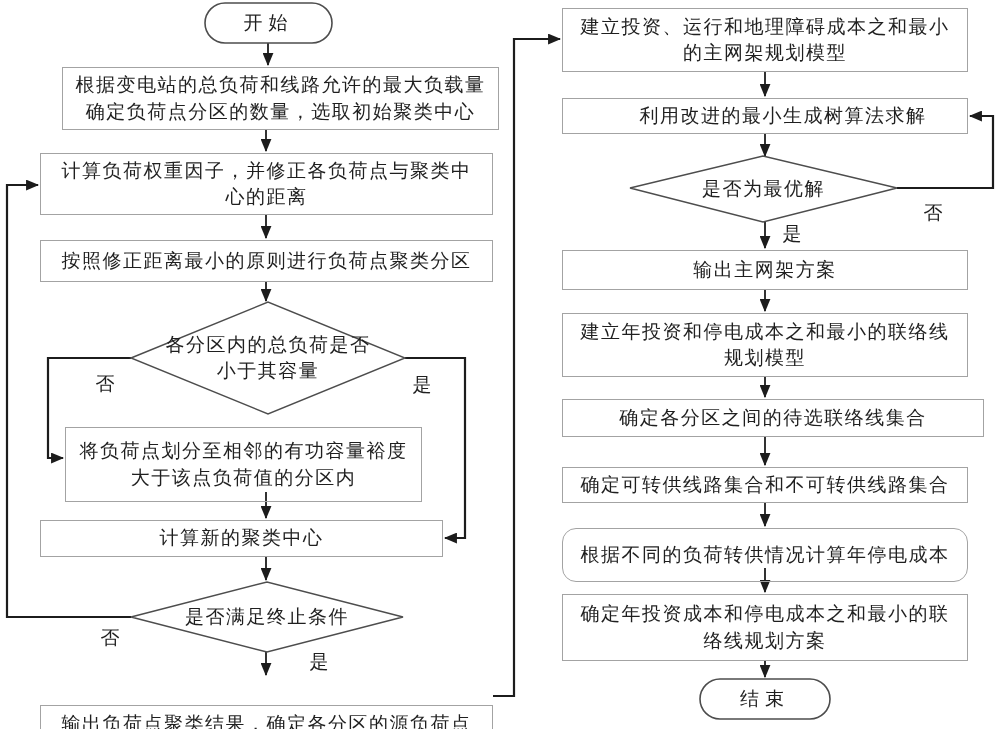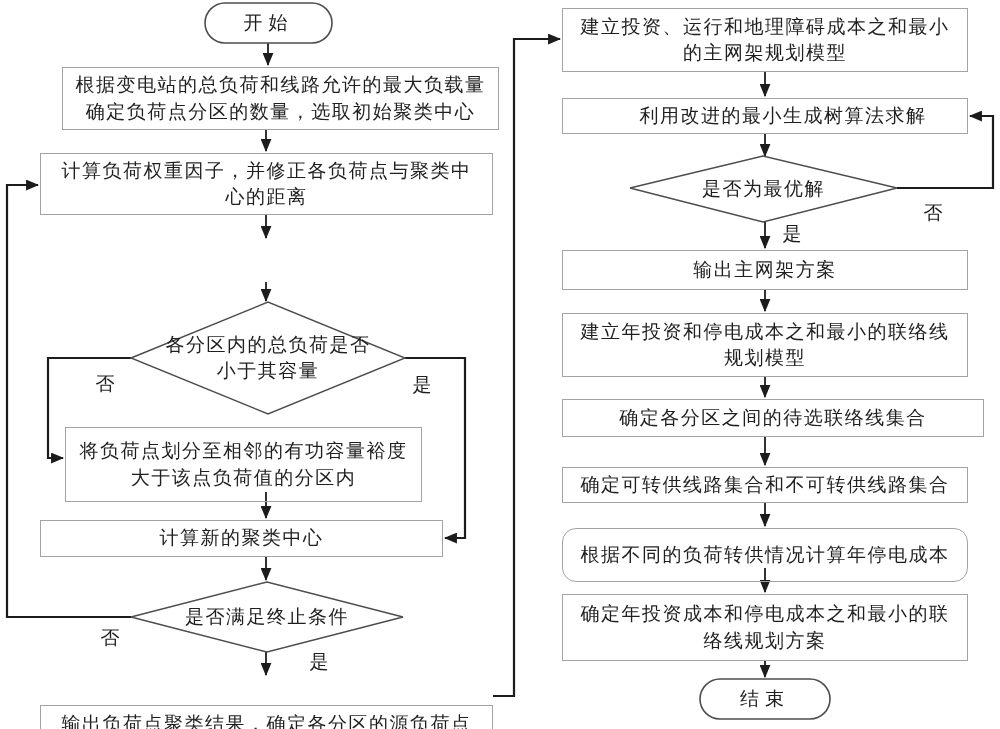--- a/index.html
+++ b/index.html
@@ -77,20 +77,23 @@
       <span>开始</span>
     </div>
   <div class="node box" style="left:40px;top:67px;width:437px;height:63px;margin-left:22px;">
       <span>根据变电站的总负荷和线路允许的最大负载量
 确定负荷点分区的数量，选取初始聚类中心</span>
     </div>
   <div class="node box" style="left:40px;top:153px;width:453px;height:62px;">
       <span>计算负荷权重因子，并修正各负荷点与聚类中
 心的距离</span>
     </div>
+  <div class="node box" style="left:40px;top:240px;width:453px;height:42px;">
+      <span>按照修正距离最小的原则进行负荷点聚类分区</span>
+    </div>
   <div class="node plain" style="left:131px;top:302px;width:274px;height:112px;">
       <span>各分区内的总负荷是否
 小于其容量</span>
     </div>
   <div class="node box" style="left:65px;top:427px;width:357px;height:75px;">
       <span>将负荷点划分至相邻的有功容量裕度
 大于该点负荷值的分区内</span>
     </div>
   <div class="node box" style="left:40px;top:520px;width:403px;height:37px;">
       <span>计算新的聚类中心</span>

